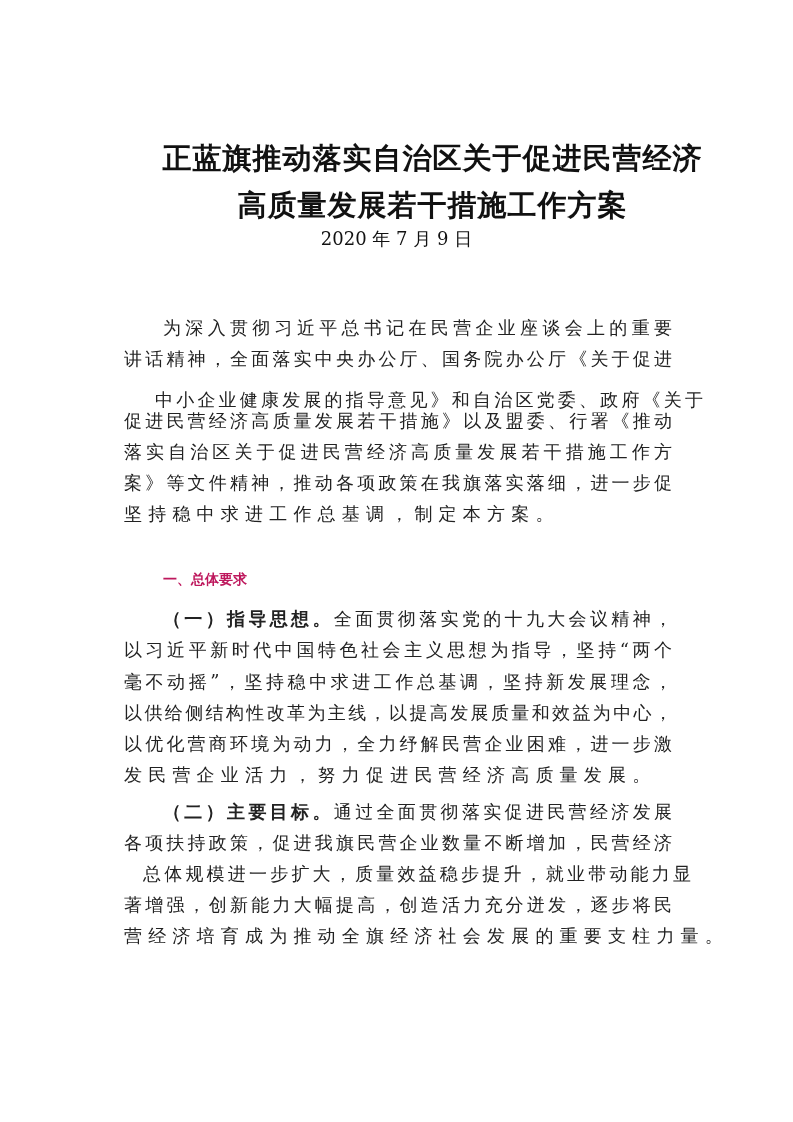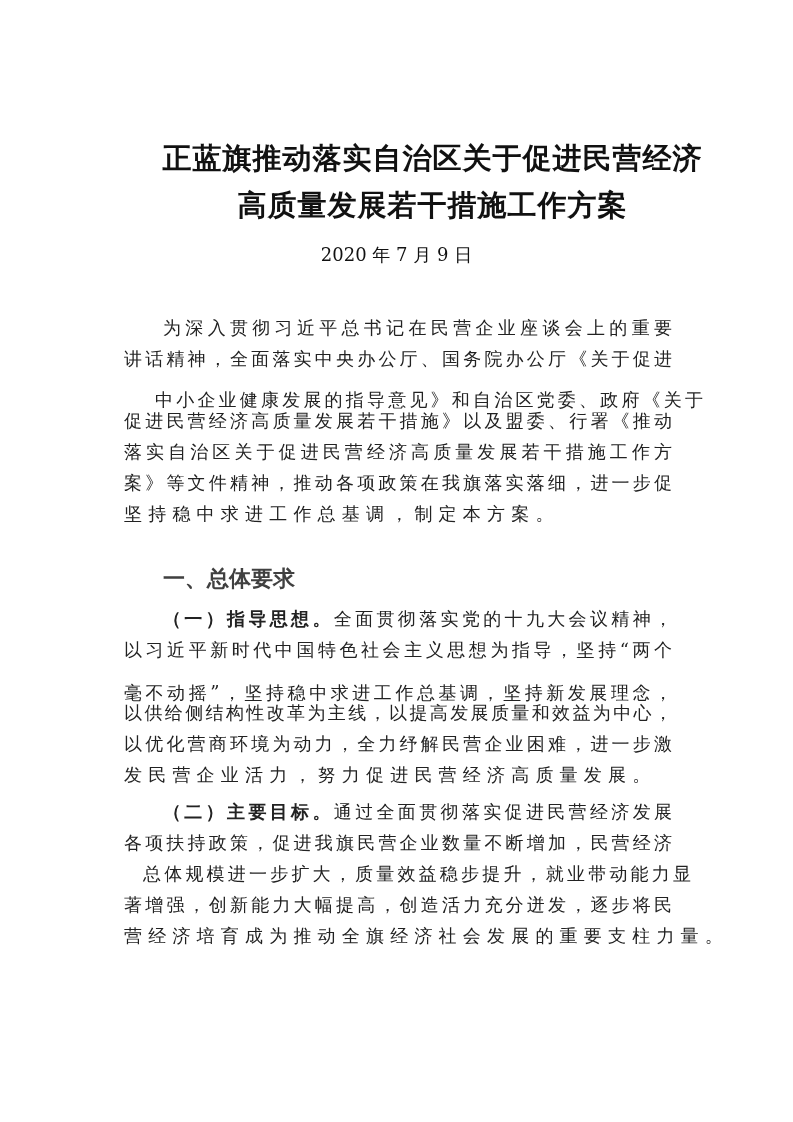--- a/index.html
+++ b/index.html
@@ -10,48 +10,48 @@
            font-size: 29px; letter-spacing: 1px; line-height: 36px; color: #111; padding-left: 36px; }
   .date { position: absolute; left: 0; width: 793px; text-align: center;
           font-size: 18px; line-height: 22px; color: #111; }
   .line { position: absolute; left: 124px; width: 548px; height: 24px; line-height: 24px;
           font-size: 18px; white-space: nowrap; text-align: justify; text-align-last: justify;
           color: #222; }
   .line.indent { left: 163px; width: 509px; }
   .line.short { text-align-last: left; letter-spacing: 6.2px; }
   .heading { position: absolute; left: 163px; height: 24px; line-height: 24px;
              font-family: "DejaVu Sans", "Liberation Sans", sans-serif; font-weight: bold;
-             font-size: 22px; color: #404040; }
+             font-size: 14px; color: #be185d; }
   .lead { font-weight: bold; }
 </style>
 </head>
 <body>
 
 <div>
 
   <div class="title" style="top:140px;">正蓝旗推动落实自治区关于促进民营经济</div>
   <div class="title" style="top:187px;">高质量发展若干措施工作方案</div>
-  <div class="date" style="top:244px;">2020 年 7 月 9 日</div>
+  <div class="date" style="top:228px;">2020 年 7 月 9 日</div>
 
   <div>
     <div class="line indent" style="top:316px;">为深入贯彻习近平总书记在民营企业座谈会上的重要</div>
     <div class="line" style="top:347px;">讲话精神，全面落实中央办公厅、国务院办公厅《关于促进</div>
     <div class="line" style="top:388px;margin-left:31px;">中小企业健康发展的指导意见》和自治区党委、政府《关于</div>
     <div class="line" style="top:409px;">促进民营经济高质量发展若干措施》以及盟委、行署《推动</div>
     <div class="line" style="top:440px;">落实自治区关于促进民营经济高质量发展若干措施工作方</div>
     <div class="line" style="top:471px;">案》等文件精神，推动各项政策在我旗落实落细，进一步促</div>
     <div class="line short" style="top:502px;">坚持稳中求进工作总基调，制定本方案。</div>
   </div>
 
   <div class="heading" style="top:567px;">一、总体要求</div>
 
   <div>
     <div class="line indent" style="top:607px;"><span class="lead">（一）指导思想。</span><span>全面贯彻落实党的十九大会议精神，</span></div>
     <div class="line" style="top:638px;">以习近平新时代中国特色社会主义思想为指导，坚持“两个</div>
-    <div class="line" style="top:670px;margin-top:11px;">毫不动摇”，坚持稳中求进工作总基调，坚持新发展理念，</div>
+    <div class="line" style="top:670px;">毫不动摇”，坚持稳中求进工作总基调，坚持新发展理念，</div>
     <div class="line" style="top:701px;">以供给侧结构性改革为主线，以提高发展质量和效益为中心，</div>
     <div class="line" style="top:732px;">以优化营商环境为动力，全力纾解民营企业困难，进一步激</div>
     <div class="line short" style="top:763px;">发民营企业活力，努力促进民营经济高质量发展。</div>
   </div>
 
   <div>
     <div class="line indent" style="top:800px;"><span class="lead">（二）主要目标。</span><span>通过全面贯彻落实促进民营经济发展</span></div>
     <div class="line" style="top:831px;">各项扶持政策，促进我旗民营企业数量不断增加，民营经济</div>
     <div class="line" style="top:862px;margin-left:19px;">总体规模进一步扩大，质量效益稳步提升，就业带动能力显</div>
     <div class="line" style="top:893px;">著增强，创新能力大幅提高，创造活力充分迸发，逐步将民</div>

